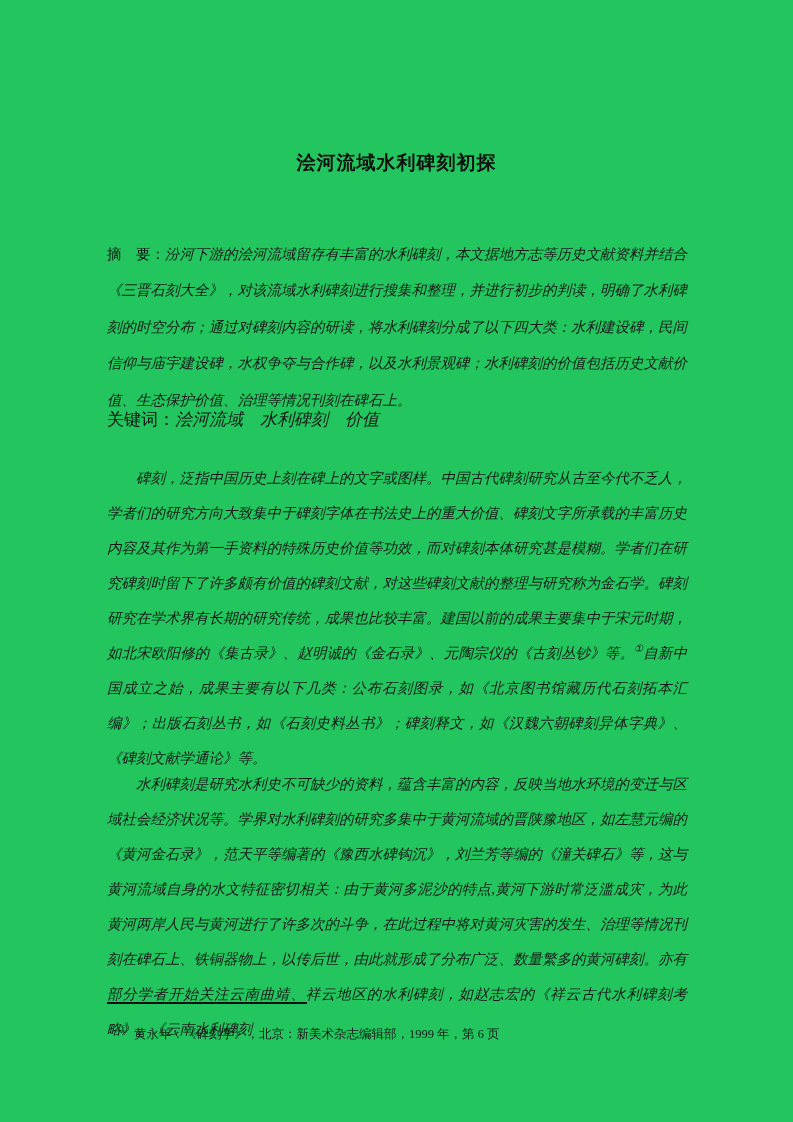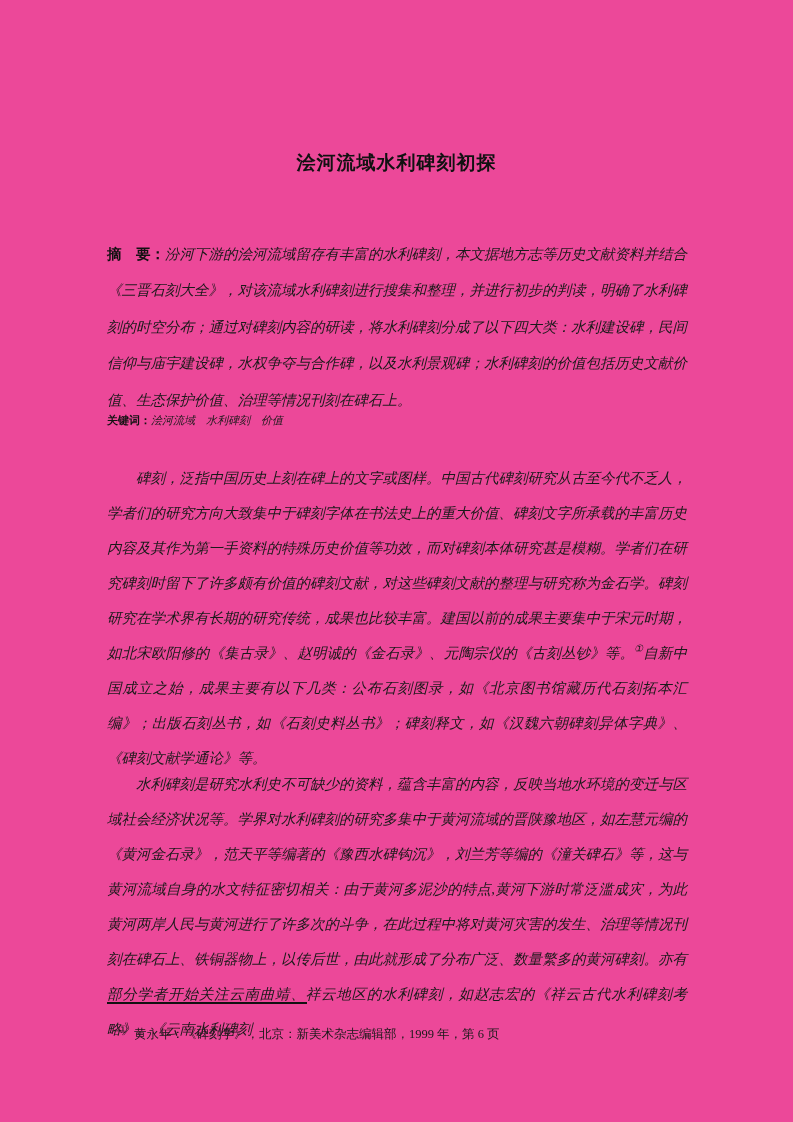--- a/index.html
+++ b/index.html
@@ -4,21 +4,21 @@
 <style>
   html, body {
     margin: 0;
     padding: 0;
     background: #ffffff;
   }
   .page {
     position: relative;
     width: 793px;
     height: 1122px;
-    background: #ec4899;
+    background: #22c55e;
     overflow: hidden;
     color: #1a1a1a;
     font-family: "Liberation Serif", serif;
   }
   .doc-title {
     position: absolute;
     top: 150px;
     left: 0;
     width: 100%;
     margin: 0;
@@ -35,35 +35,35 @@
     left: 107px;
     width: 580px;
     margin: 0;
     font-size: 14.5px;
     line-height: 36.4px;
     text-align: justify;
     text-justify: inter-ideograph;
   }
   .hei-label {
     font-family: "Liberation Sans", sans-serif;
-    font-weight: bold;
+    font-weight: normal;
     font-style: normal;
     color: #111111;
   }
   .kai {
     font-style: italic;
     color: #1a1a1a;
   }
   .keywords {
     position: absolute;
     top: 402px;
     left: 107px;
     width: 580px;
     margin: 0;
-    font-size: 11px;
+    font-size: 17px;
     line-height: 36.4px;
     white-space: pre-wrap;
   }
   .body-para {
     position: absolute;
     left: 107px;
     width: 580px;
     margin: 0;
     font-size: 14.5px;
     line-height: 35px;

